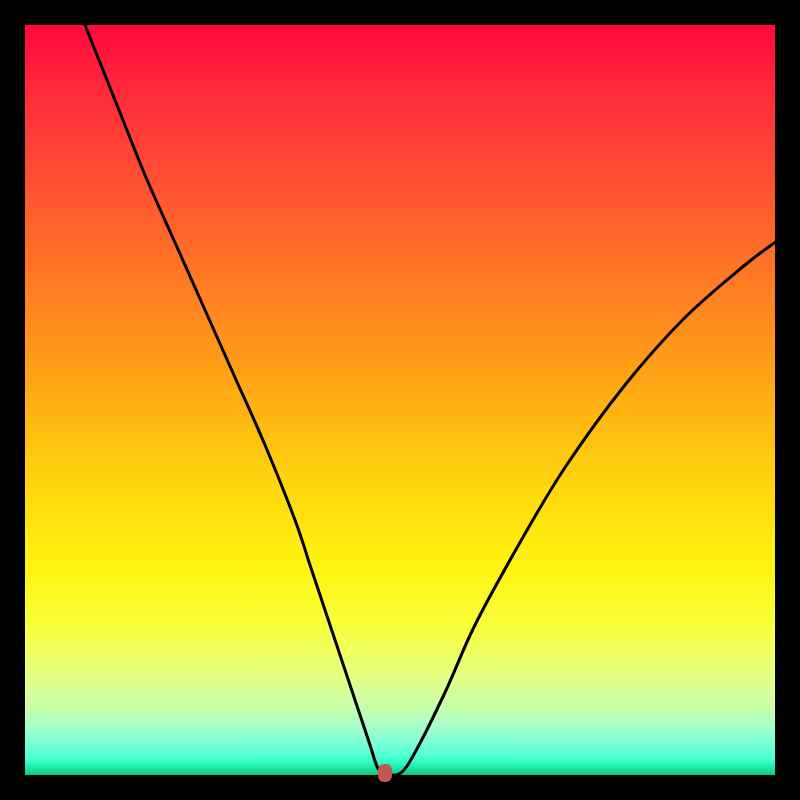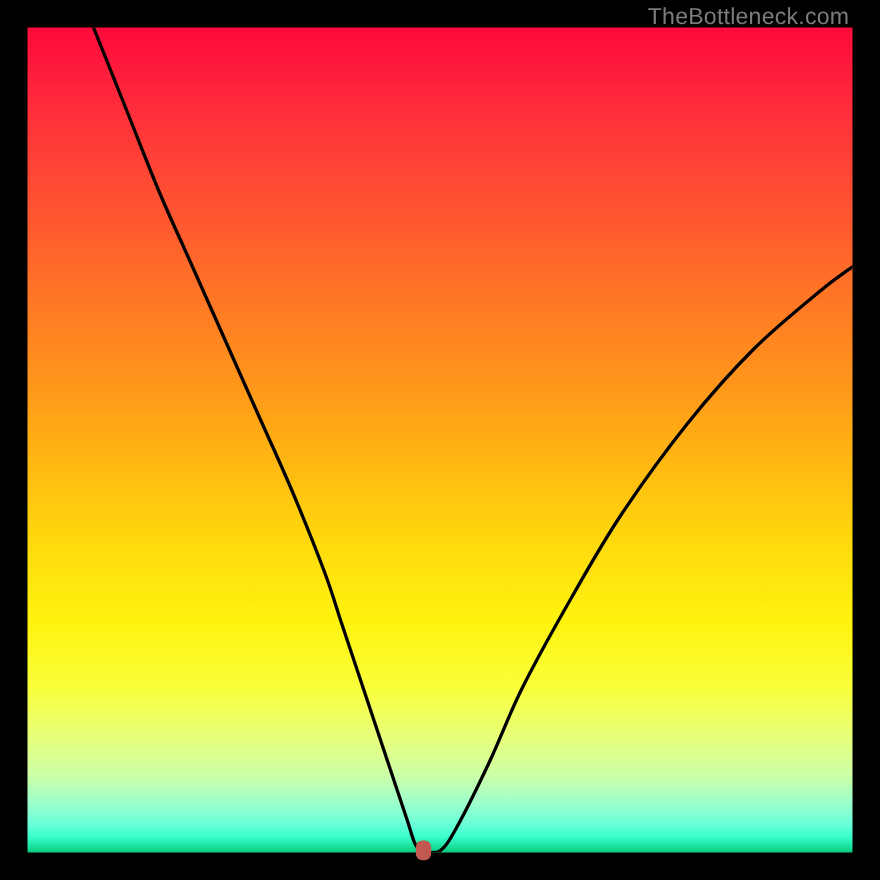--- a/index.html
+++ b/index.html
@@ -58,20 +58,19 @@
     height: 18px;
     border-radius: 6px;
     background: #c25951;
     transform: translate(-50%, -50%);
   }
 </style>
 </head>
 <body>
 
 <div class="frame">
-  <div class="watermark">TheBottleneck.com</div>
   <div class="plot-area">
     <svg class="curve" viewBox="0 0 750 750" preserveAspectRatio="none">
       <path id="curve-path" fill="none" stroke="#000" stroke-width="3" stroke-linejoin="round" stroke-linecap="round" d="M 60.00 0.00 C 65.00 12.50, 80.00 50.00, 90.00 75.00 C 100.00 100.00, 110.00 126.25, 120.00 150.00 C 130.00 173.75, 140.00 195.00, 150.00 217.50 C 160.00 240.00, 170.00 262.50, 180.00 285.00 C 190.00 307.50, 200.00 330.00, 210.00 352.50 C 220.00 375.00, 230.00 396.25, 240.00 420.00 C 250.00 443.75, 262.50 475.00, 270.00 495.00 C 277.50 515.00, 280.00 525.00, 285.00 540.00 C 290.00 555.00, 295.00 570.00, 300.00 585.00 C 305.00 600.00, 310.00 615.00, 315.00 630.00 C 320.00 645.00, 325.00 660.00, 330.00 675.00 C 335.00 690.00, 341.25 708.75, 345.00 720.00 C 348.75 731.25, 350.00 737.75, 352.50 742.50 C 355.00 747.25, 356.25 747.50, 360.00 748.50 C 363.75 749.50, 370.00 752.00, 375.00 748.50 C 380.00 745.00, 382.50 741.00, 390.00 727.50 C 397.50 714.00, 410.00 688.75, 420.00 667.50 C 430.00 646.25, 437.50 625.00, 450.00 600.00 C 462.50 575.00, 480.00 543.75, 495.00 517.50 C 510.00 491.25, 522.50 468.75, 540.00 442.50 C 557.50 416.25, 580.00 385.00, 600.00 360.00 C 620.00 335.00, 640.00 312.50, 660.00 292.50 C 680.00 272.50, 705.00 252.50, 720.00 240.00 C 735.00 227.50, 745.00 221.25, 750.00 217.50"></path>
     </svg>
     <div class="marker" id="marker" style="left: 360px; top: 747.75px; background: rgb(194, 89, 81);"></div>
   </div>
 </div>
 
 </body></html>

